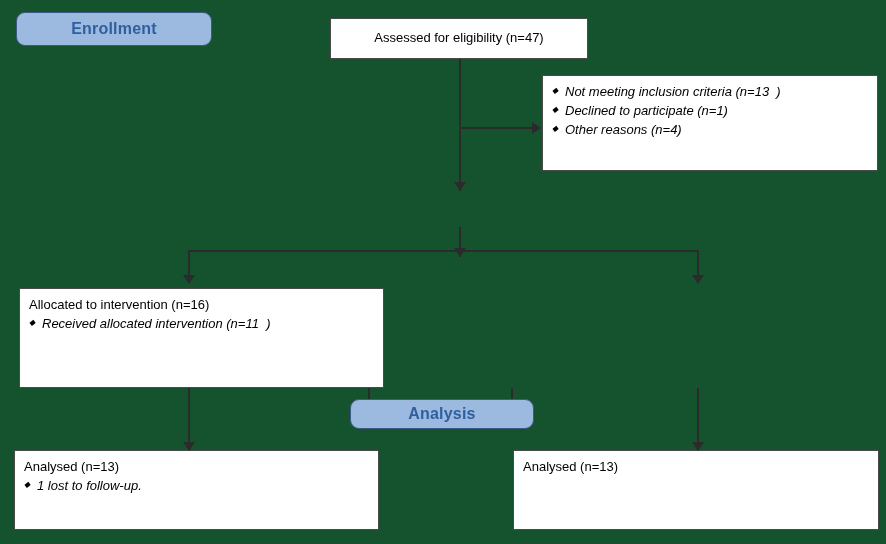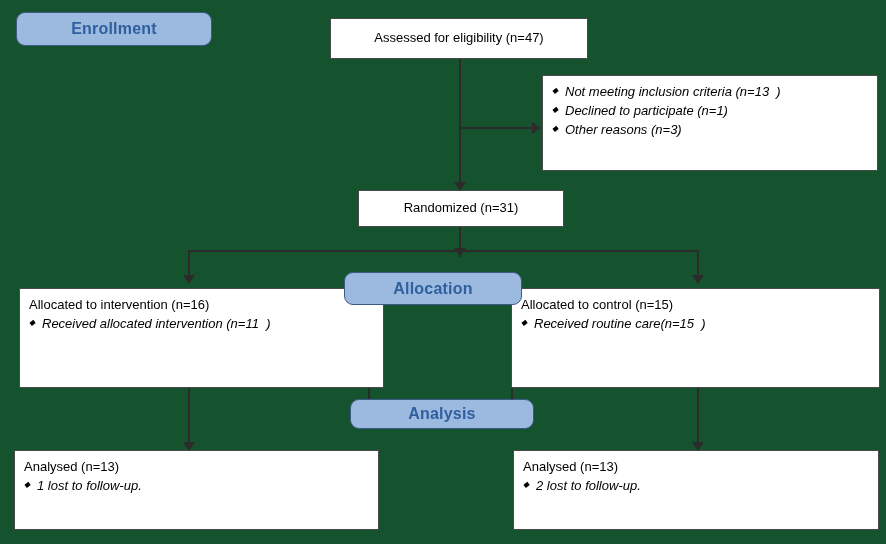--- a/index.html
+++ b/index.html
@@ -108,23 +108,20 @@
 </style>
 </head>
 <body>
 
 <div id="canvas">
 
   <div class="stage-badge" style="left:16px; top:12px; width:196px; height:34px;">
     <span>Enrollment</span>
   </div>
 
-  <div class="stage-badge" style="left:344px; top:272px; width:178px; height:33px;">
-    <span>Allocation</span>
-  </div>
 
   <div class="stage-badge" style="left:350px; top:399px; width:184px; height:30px;">
     <span>Analysis</span>
   </div>
 
   <div class="line-v" style="left:459px; top:58px; height:133px;"></div>
   <div class="arrow-down" style="left:454px; top:182px;"></div>
 
   <div class="line-h" style="left:459px; top:127px; width:75px;"></div>
   <div class="arrow-right" style="left:532px; top:122px;"></div>
@@ -152,51 +149,39 @@
   <div class="flow-box" style="left:330px; top:18px; width:258px; height:41px;">
     <div class="box-center-wrap">
       <div class="box-line centered">Assessed for eligibility (n=47)</div>
     </div>
   </div>
 
   <div class="flow-box" style="left:542px; top:75px; width:336px; height:96px;">
     <div class="box-inner">
       <div class="box-line bulleted">Not meeting inclusion criteria (n=13  )</div>
       <div class="box-line bulleted">Declined to participate (n=1)</div>
-      <div class="box-line bulleted">Other reasons (n=3)</div>
+      <div class="box-line bulleted">Other reasons (n=4)</div>
     </div>
   </div>
 
-  <div class="flow-box" style="left:358px; top:190px; width:206px; height:37px;">
-    <div class="box-center-wrap">
-      <div class="box-line centered">Randomized (n=31)</div>
-    </div>
-  </div>
 
   <div class="flow-box" style="left:3px; top:288px; width:365px; height:100px;margin-left:16px;">
     <div class="box-inner">
       <div class="box-line">Allocated to intervention (n=16)</div>
       <div class="box-line bulleted">Received allocated intervention (n=11  )</div>
     </div>
   </div>
 
-  <div class="flow-box" style="left:511px; top:288px; width:369px; height:100px;">
-    <div class="box-inner">
-      <div class="box-line">Allocated to control (n=15)</div>
-      <div class="box-line bulleted">Received routine care(n=15  )</div>
-    </div>
-  </div>
 
   <div class="flow-box" style="left:14px; top:450px; width:365px; height:80px;">
     <div class="box-inner">
       <div class="box-line">Analysed (n=13)</div>
       <div class="box-line bulleted">1 lost to follow-up.</div>
     </div>
   </div>
 
   <div class="flow-box" style="left:513px; top:450px; width:366px; height:80px;">
     <div class="box-inner">
       <div class="box-line">Analysed (n=13)</div>
-      <div class="box-line bulleted">2 lost to follow-up.</div>
     </div>
   </div>
 
 </div>
 
 </body></html>

